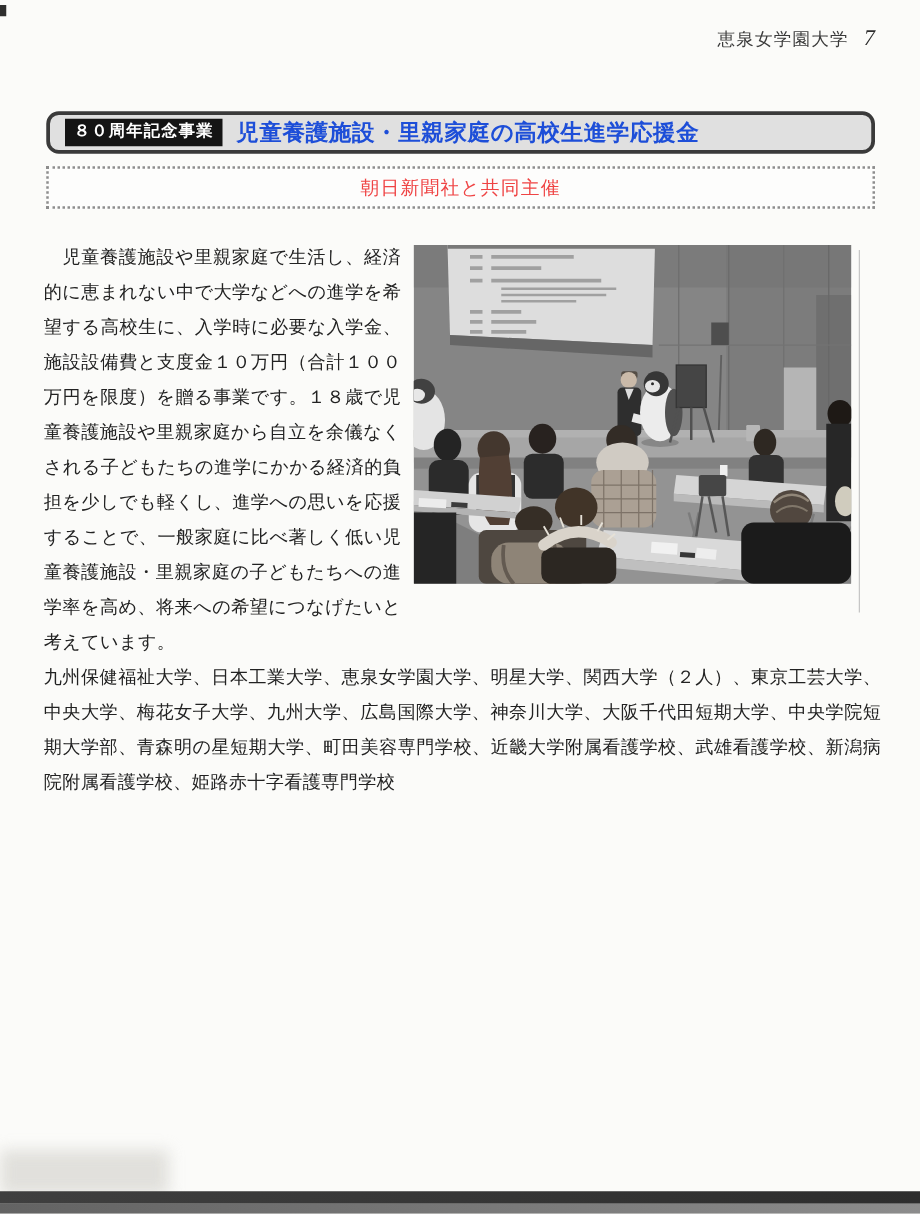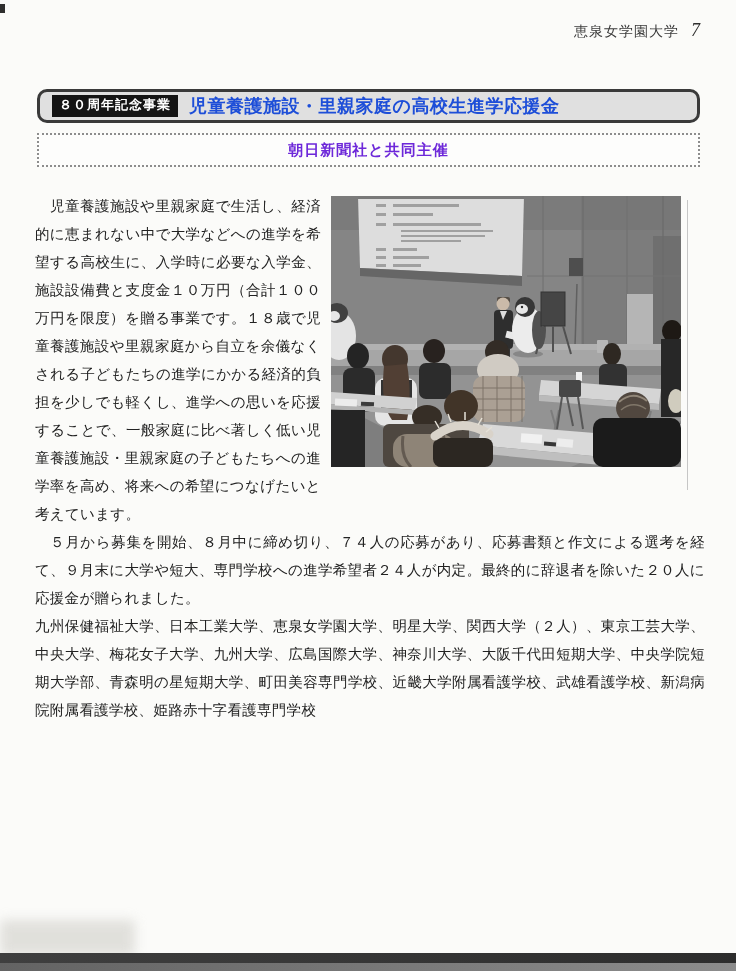--- a/index.html
+++ b/index.html
@@ -38,22 +38,22 @@
     font-size:18px;color:#1d4ed8;letter-spacing:.5px;white-space:nowrap;
   }
 
   
   .subtitle-box{
     position:absolute;left:37px;top:133px;width:663px;height:34px;
     box-sizing:border-box;border:2px dotted #8d8d8d;background:#fdfdfc;
     display:flex;align-items:center;justify-content:center;
   }
   .subtitle-text{
-    font-family:"Liberation Sans","DejaVu Sans",sans-serif;font-weight:bold;
-    font-size:15px;letter-spacing:1px;color:#6d28d9;
+    font-family:"Liberation Sans","DejaVu Sans",sans-serif;font-weight:normal;
+    font-size:15px;letter-spacing:1px;color:#ef4444;
   }
 
   
   .content{
     position:absolute;left:35px;top:192px;width:670px;
     font-size:14.5px;line-height:28px;letter-spacing:.3px;
     text-align:justify;color:#222;
   }
   .content p{margin:0;}
   .p2{margin-top:8px;}
@@ -259,21 +259,20 @@
           <path d="M288,206 Q302,194 316,205" stroke="#8d8273" stroke-width="2" fill="none"></path>
           <path d="M290,214 Q302,204 315,213" stroke="#7c7264" stroke-width="1.5" fill="none"></path>
           <rect x="262" y="222" width="88" height="49" rx="10" fill="#121212"></rect>
         </g>
 
         <rect x="0" y="0" width="350" height="271" fill="#ffffff" opacity="0.04"></rect>
       </svg>
     </figure>
 
     <p class="p1">　児童養護施設や里親家庭で生活し、経済的に恵まれない中で大学などへの進学を希望する高校生に、入学時に必要な入学金、施設設備費と支度金１０万円（合計１００万円を限度）を贈る事業です。１８歳で児童養護施設や里親家庭から自立を余儀なくされる子どもたちの進学にかかる経済的負担を少しでも軽くし、進学への思いを応援することで、一般家庭に比べ著しく低い児童養護施設・里親家庭の子どもたちへの進学率を高め、将来への希望につなげたいと考えています。</p>
-    <p class="p2">　５月から募集を開始、８月中に締め切り、７４人の応募があり、応募書類と作文による選考を経て、９月末に大学や短大、専門学校への進学希望者２４人が内定。最終的に辞退者を除いた２０人に応援金が贈られました。</p>
     <p class="p6">九州保健福祉大学、日本工業大学、恵泉女学園大学、明星大学、関西大学（２人）、東京工芸大学、中央大学、梅花女子大学、九州大学、広島国際大学、神奈川大学、大阪千代田短期大学、中央学院短期大学部、青森明の星短期大学、町田美容専門学校、近畿大学附属看護学校、武雄看護学校、新潟病院附属看護学校、姫路赤十字看護専門学校</p>
   </div>
 
   <div class="corner-speck"></div>
   <div class="crease-line"></div>
   <div class="bl-shadow"></div>
   <div class="bottom-strip-dark"></div>
   <div class="bottom-strip-mid"></div>
 
 </div>

